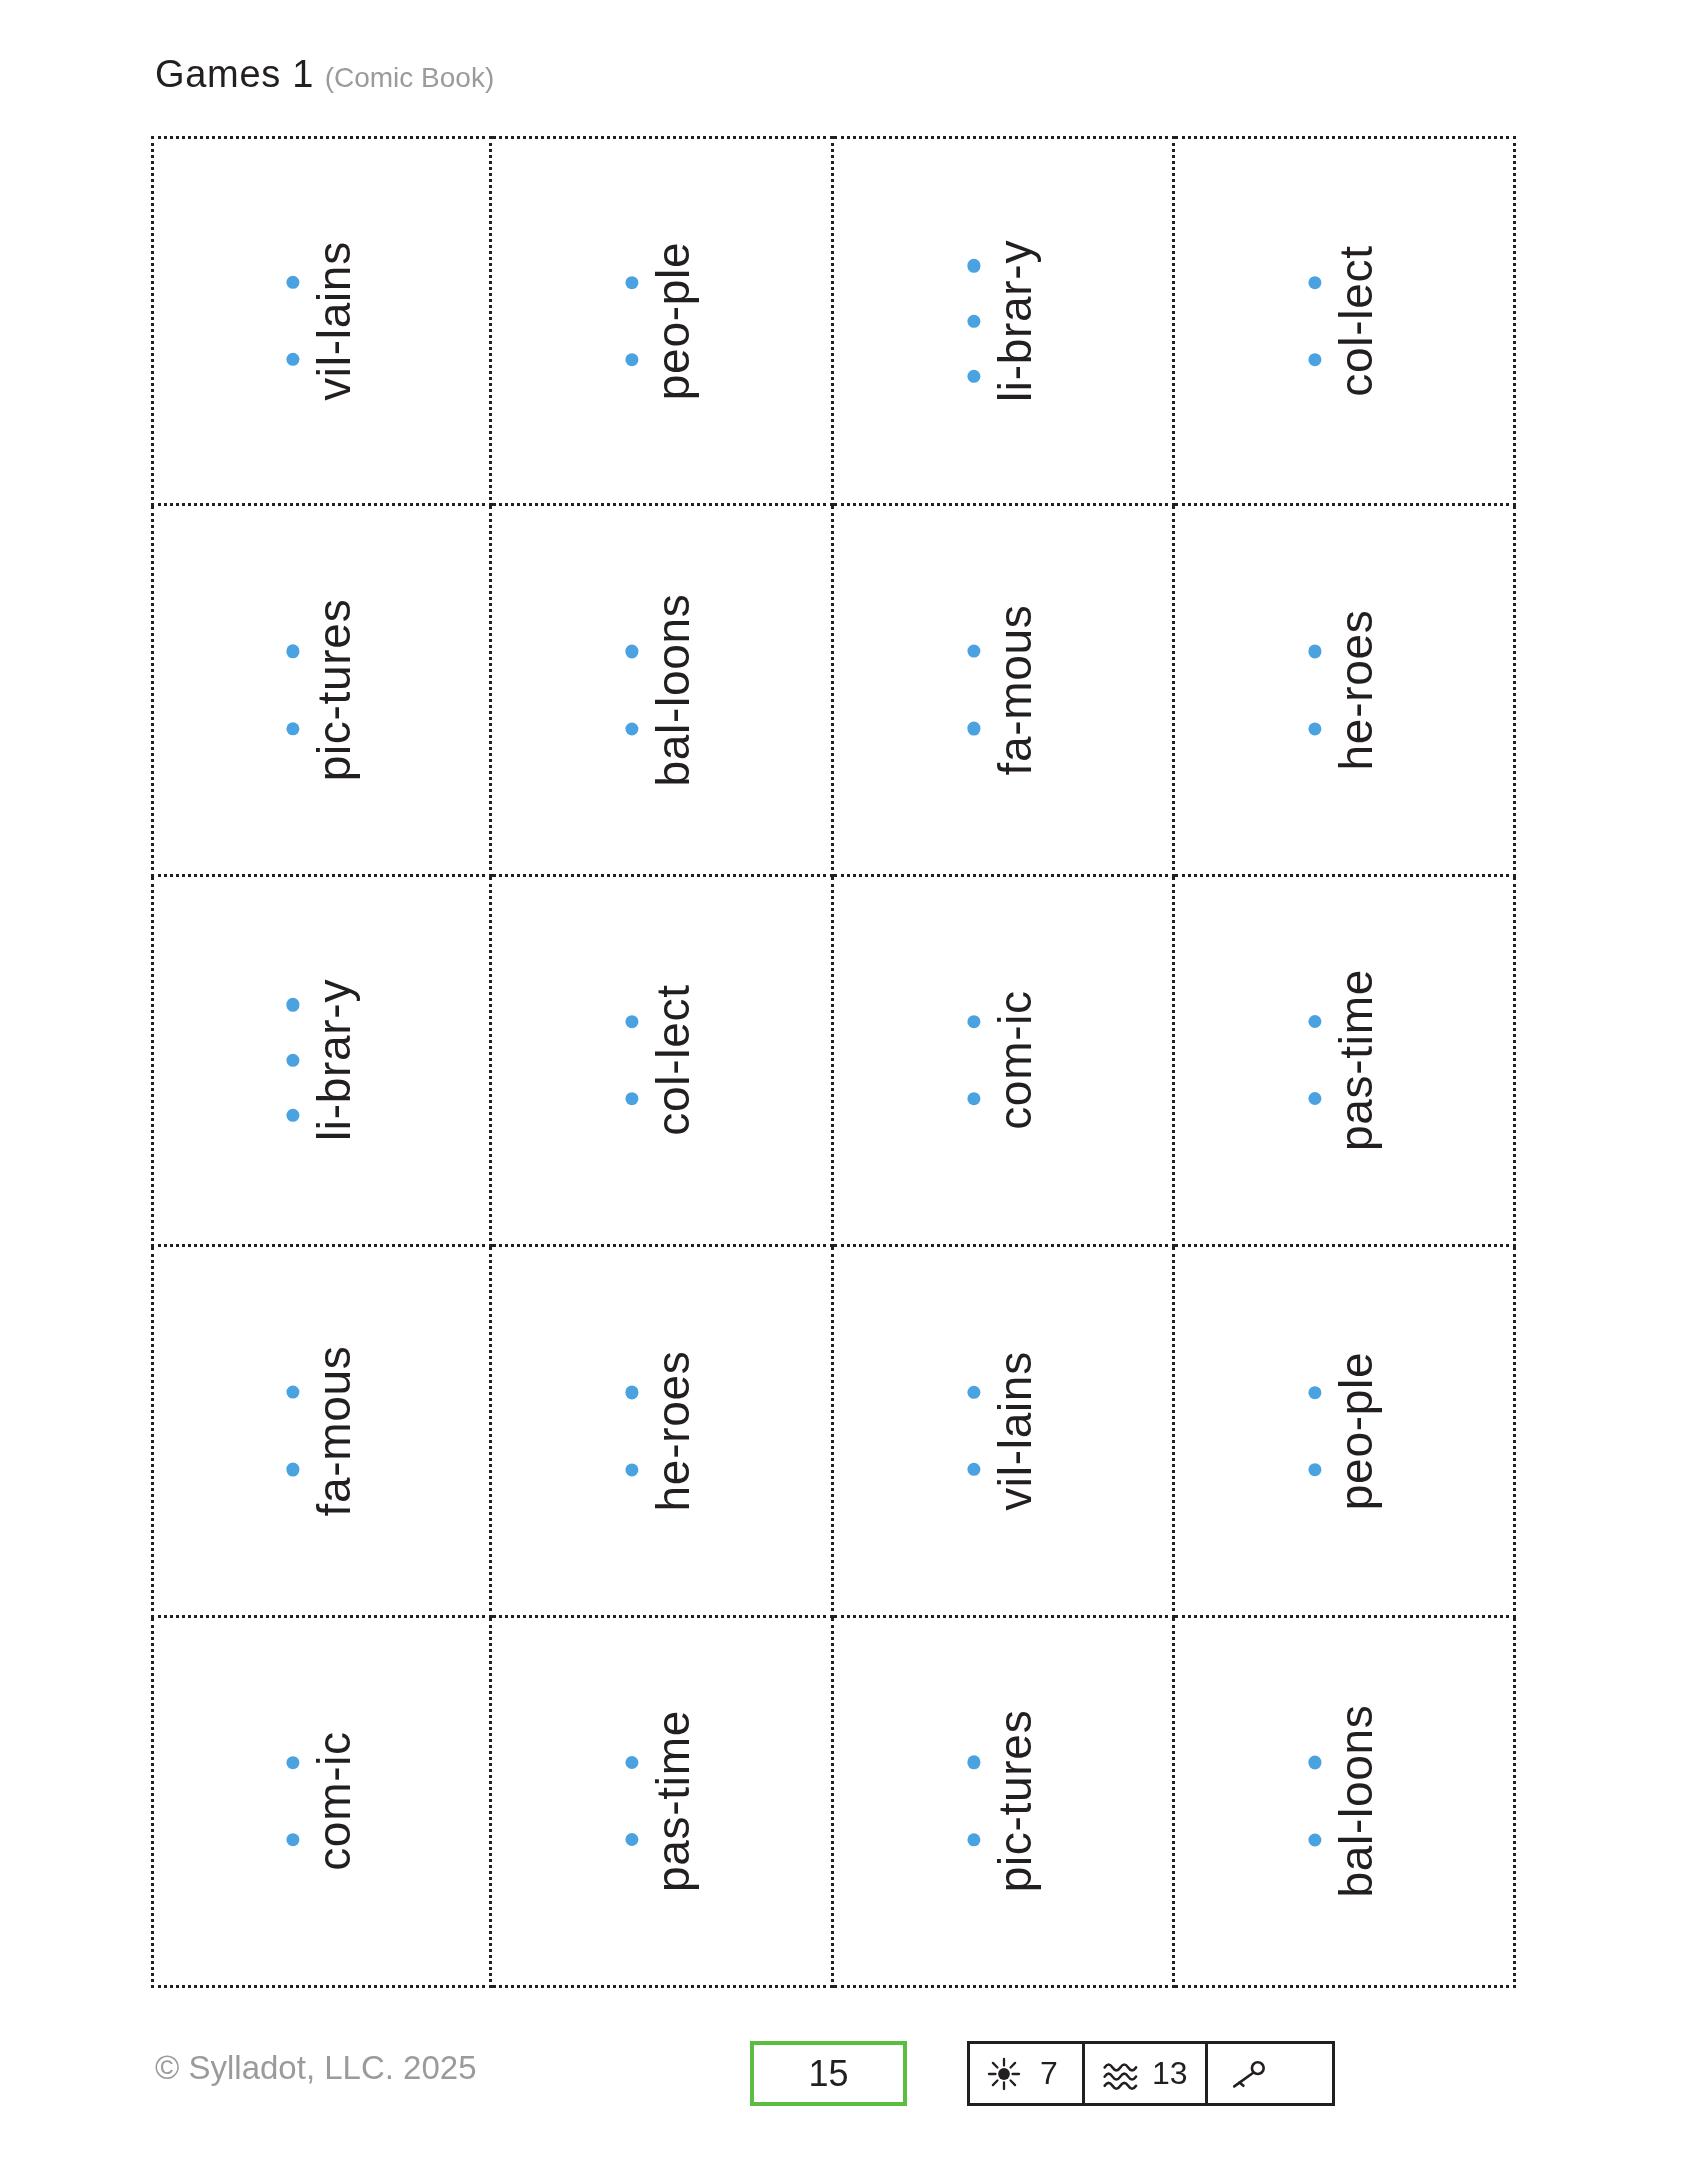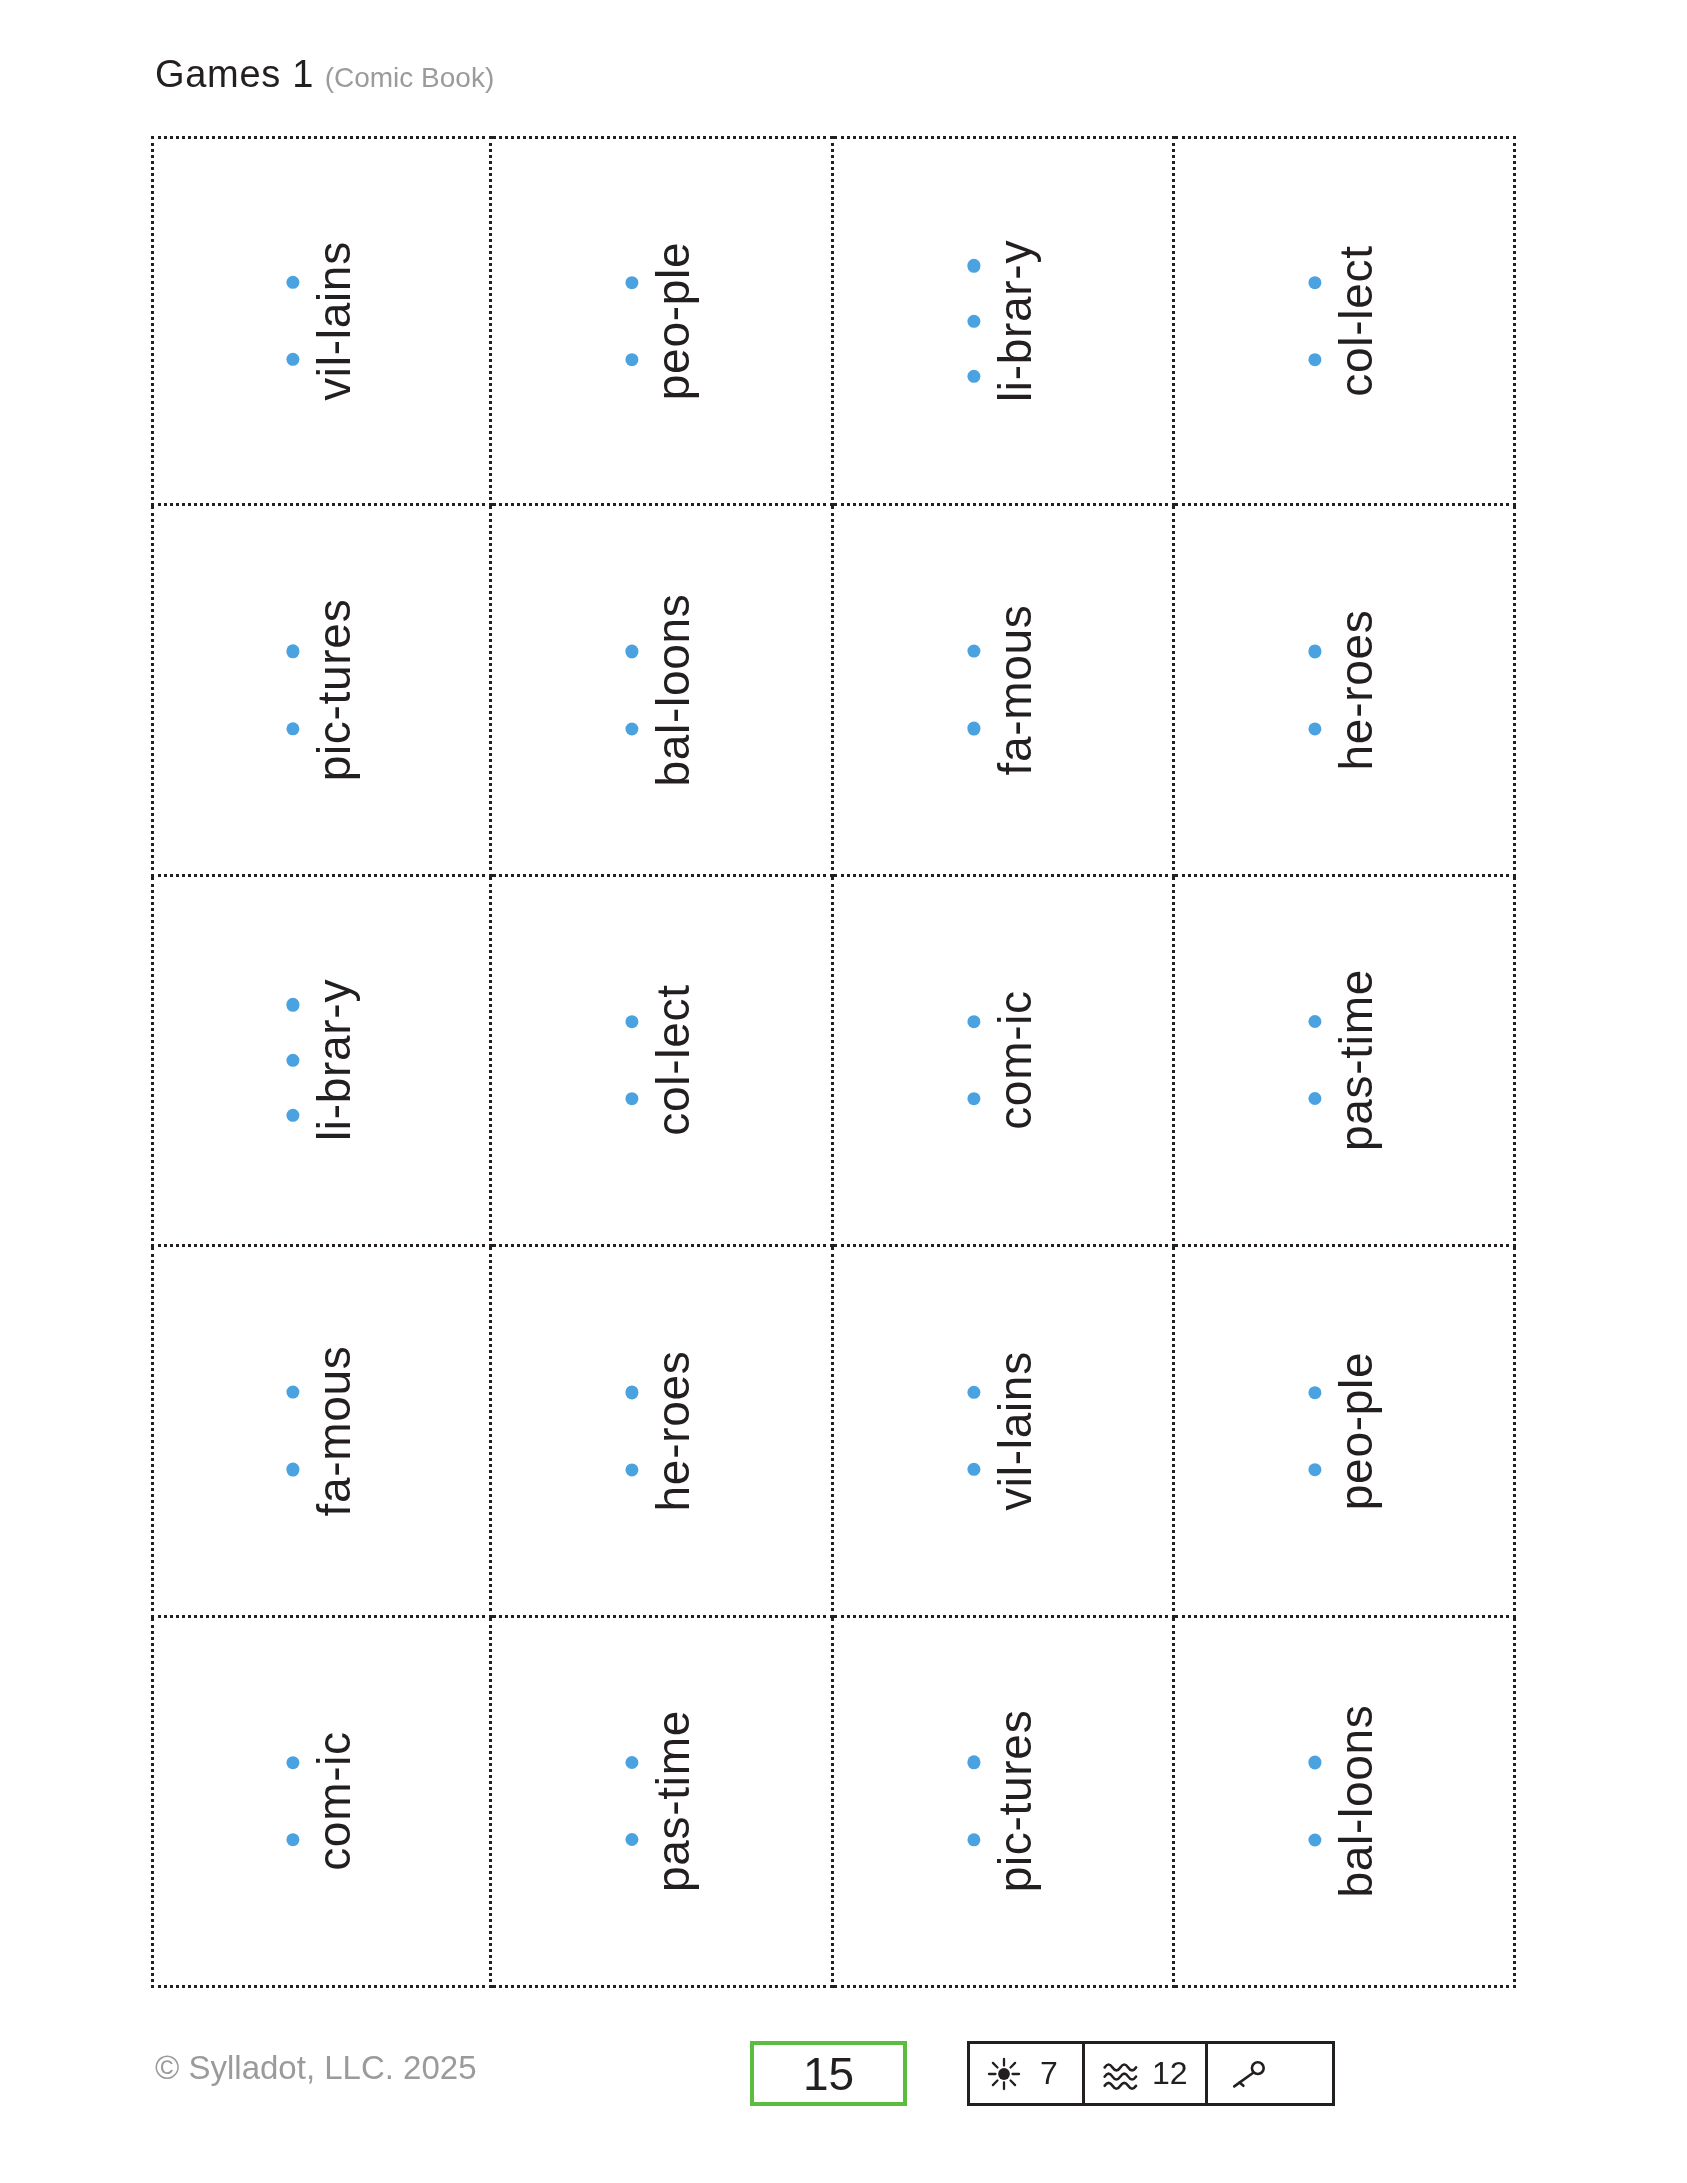--- a/index.html
+++ b/index.html
@@ -124,21 +124,21 @@
     top: 0px;
     width: 157px;
     height: 65px;
     border: 4px solid #5bbd3f;
     box-sizing: border-box;
     display: flex;
     align-items: center;
     justify-content: center;
   }
   .page-num {
-    font-size: 46px;
+    font-size: 36px;
     color: #231f20;
   }
   .meta-box {
     position: absolute;
     left: 963px;
     top: 0px;
     height: 65px;
     border: 3.3px solid #231f20;
     box-sizing: border-box;
     display: flex;
@@ -386,21 +386,21 @@
       <div class="meta-seg">
         <span>
           <svg class="icon-svg" width="38" height="34" viewBox="0 0 58 52">
             <g stroke="#231f20" stroke-width="4" fill="none" stroke-linecap="round">
               <path d="M4 16 q6 -9 12 0 q6 9 12 0 q6 -9 12 0 q6 9 12 0"></path>
               <path d="M4 30 q6 -9 12 0 q6 9 12 0 q6 -9 12 0 q6 9 12 0"></path>
               <path d="M4 44 q6 -9 12 0 q6 9 12 0 q6 -9 12 0 q6 9 12 0"></path>
             </g>
           </svg>
         </span>
-        <span class="meta-val">12</span>
+        <span class="meta-val">13</span>
       </div>
 
       <div class="meta-seg">
         <span>
           <svg class="icon-svg" width="46" height="34" viewBox="0 0 70 52">
             <g stroke="#231f20" stroke-width="4" fill="none" stroke-linecap="round">
               <circle cx="50" cy="17" r="9"></circle>
               <line x1="43" y1="24" x2="14" y2="45"></line>
               <line x1="22" y1="39" x2="28" y2="44"></line>
             </g>

